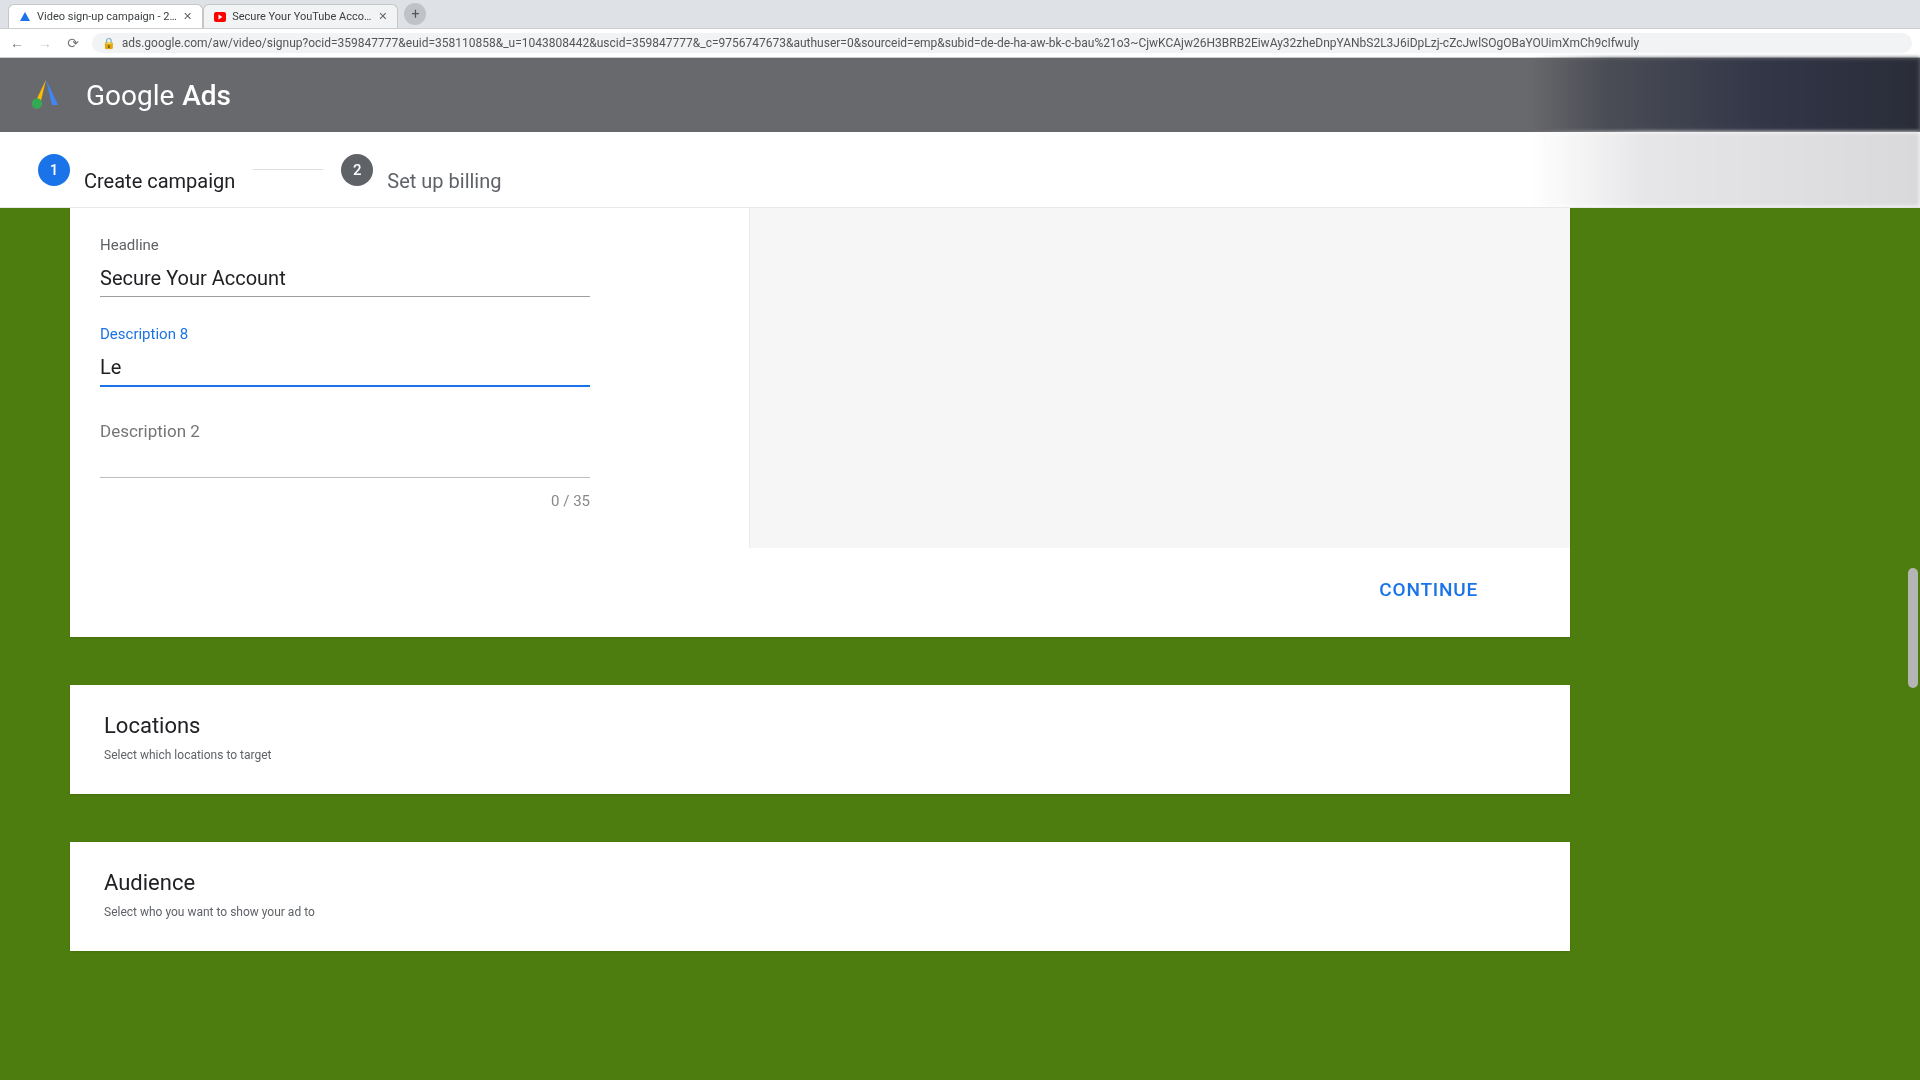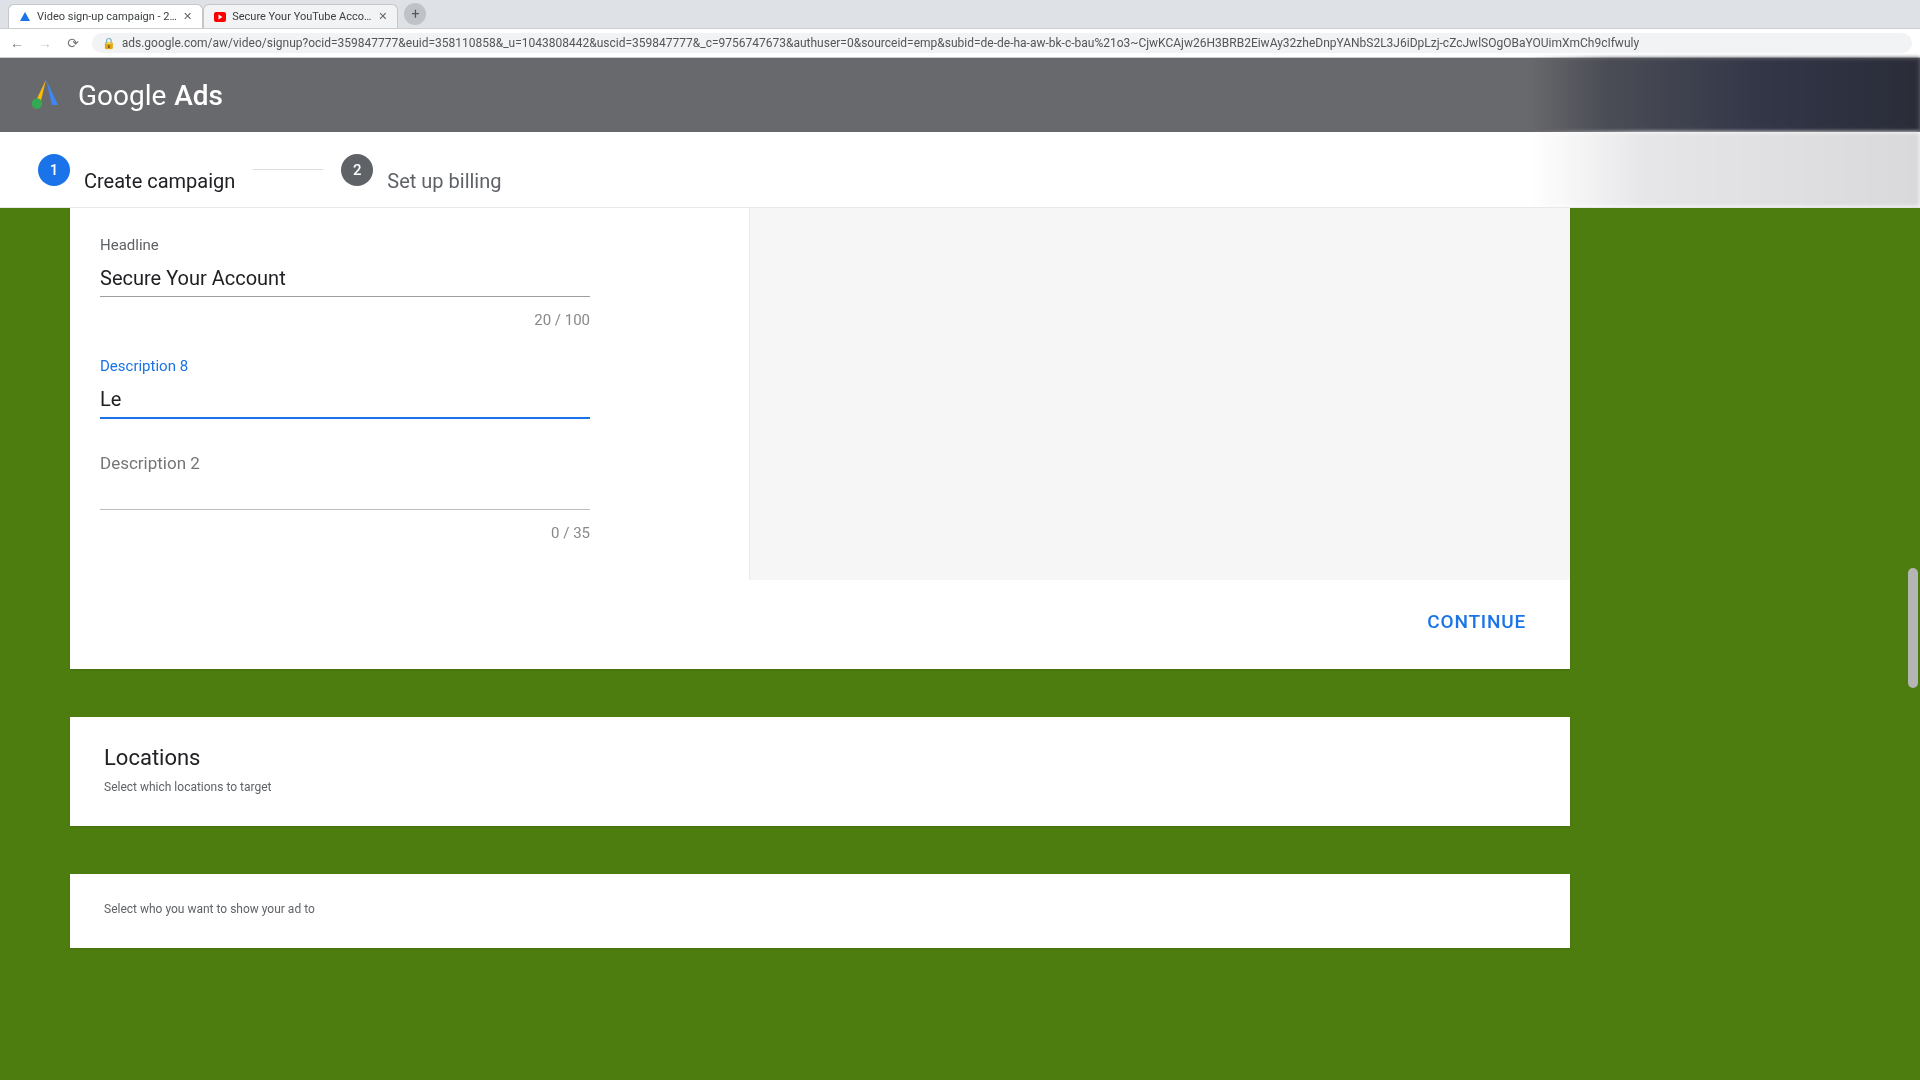--- a/index.html
+++ b/index.html
@@ -15,21 +15,21 @@
   .tab .close { color:#666; font-size:11px;}
   .new-tab { width:22px; height:22px; border-radius:50%; background:#bfc2c6; color:#555; display:flex; align-items:center; justify-content:center; margin-left:6px; font-size:14px; align-self:center;}
   .addr-bar { display:flex; align-items:center; height:30px; background:#ffffff; border-top:1px solid #ccc; border-bottom:1px solid #ccc; padding:0 8px; gap:10px;}
   .nav-icon { color:#777; font-size:14px; width:18px; text-align:center;}
   .url { flex:1; font-size:12px; color:#555; white-space:nowrap; overflow:hidden; text-overflow:ellipsis; padding:3px 8px; background:#f1f3f4; border-radius:12px;}
   .lock-wrap{ display:flex; align-items:center; gap:6px; flex:1; background:#f1f3f4; border-radius:14px; padding:3px 10px;}
   .lock{ color:#5f6368; font-size:11px;}
 
   
   .app-header { background:#68696c; height:74px; display:flex; align-items:center; padding:0 28px; position:relative;}
-  .logo-wrap{ display:flex; align-items:center; gap:14px;}
+  .logo-wrap{ display:flex; align-items:center; gap:22px;}
   .product-name{ font-family:"Product Sans","Google Sans",Arial,sans-serif; font-size:28px; color:#fff; font-weight:400;}
   .product-name .bold{ font-weight:500;}
   .blur-right{ position:absolute; right:0; top:0; bottom:0; width:390px; background:linear-gradient(90deg, rgba(104,105,108,0) 0%, #4a4c55 20%, #323647 60%, #2a2c38 100%); filter:blur(2px);}
 
   
   .stepper-bar{ background:#fff; height:76px; display:flex; align-items:center; padding:0 38px; gap:0; border-bottom:1px solid #e9e9e9; position:relative;}
   .step{ display:flex; align-items:center; gap:14px;}
   .step-circle{ width:32px; height:32px; border-radius:50%; display:flex; align-items:center; justify-content:center; color:#fff; font-size:15px; font-weight:500;}
   .step.active .step-circle{ background:#1a73e8;}
   .step.inactive .step-circle{ background:#5f6368;}
@@ -45,21 +45,21 @@
   .main-inner{ display:flex;}
   .left-pane{ width:680px; padding:28px 30px 10px 30px; border-right:1px solid #ececec;}
   .right-pane{ flex:1; background:#f6f6f6;}
   .field-group{ margin-bottom:28px; }
   .field-label{ font-size:15px; color:#5f6368; margin-bottom:10px; display:block;}
   .field-label.focused{ color:#1a73e8;}
   .text-input{ width:490px; border:none; border-bottom:1px solid #9e9e9e; font-size:20px; color:#202124; padding:2px 0 6px 0; background:transparent; outline:none; font-family:inherit;}
   .text-input.focused{ border-bottom:2px solid #1a73e8;}
   .text-input.empty{ border-bottom:1px solid #bdbdbd;}
   .char-count{ width:490px; text-align:right; font-size:15px; color:#888; margin-top:14px;}
-  .continue-row{ display:flex; justify-content:flex-end; padding:22px 32px 28px 0;}
+  .continue-row{ display:flex; justify-content:flex-end; padding:22px 80px 28px 0;}
   .continue-btn{ color:#1a73e8; font-size:19px; font-weight:500; letter-spacing:.8px; background:none; border:none; cursor:pointer; padding:8px 12px;}
 
   .card.section{ margin-top:48px; padding:28px 34px 32px 34px;}
   .section-title{ font-size:22px; color:#202124; font-weight:400; margin-bottom:10px;}
   .section-sub{ font-size:12px; color:#5f6368;}
 
   .scrollbar-stub{ position:absolute; right:2px; top:360px; width:10px; height:120px; background:#b5b5b5; border-radius:5px;}
 
   
   .tri-svg{ width:36px; height:36px;}
@@ -134,21 +134,20 @@
 
 <div class="content">
 
   <div class="card main" style="width:1500px; margin-left:70px;">
     <div class="main-inner">
       <div class="left-pane">
 
         <div class="field-group">
           <span class="field-label">Headline</span>
           <input class="text-input" type="text" value="Secure Your Account" style="">
-          <div class="char-count">20 / 100</div>
         </div>
 
         <div class="field-group">
           <span class="field-label focused">Description 8</span>
           <input class="text-input focused" type="text" value="Le" style="">
         </div>
 
         <div class="field-group" style="margin-top:34px;">
           <span class="field-label" style="font-size:17px; color:#757575;">Description 2</span>
           <input class="text-input empty" type="text" style="margin-top: -20px;" value="">
@@ -162,17 +161,18 @@
       <button class="continue-btn">CONTINUE</button>
     </div>
   </div>
 
   <div class="card section" style="width:1500px; margin-left:70px;">
     <div class="section-title">Locations</div>
     <div class="section-sub">Select which locations to target</div>
   </div>
 
   <div class="card section" style="width:1500px; margin-left:70px; margin-top:48px;">
+    <div class="section-title">Audience</div>
     <div class="section-sub">Select who you want to show your ad to</div>
   </div>
 
   <div class="scrollbar-stub"></div>
 </div>
 
 </body></html>

